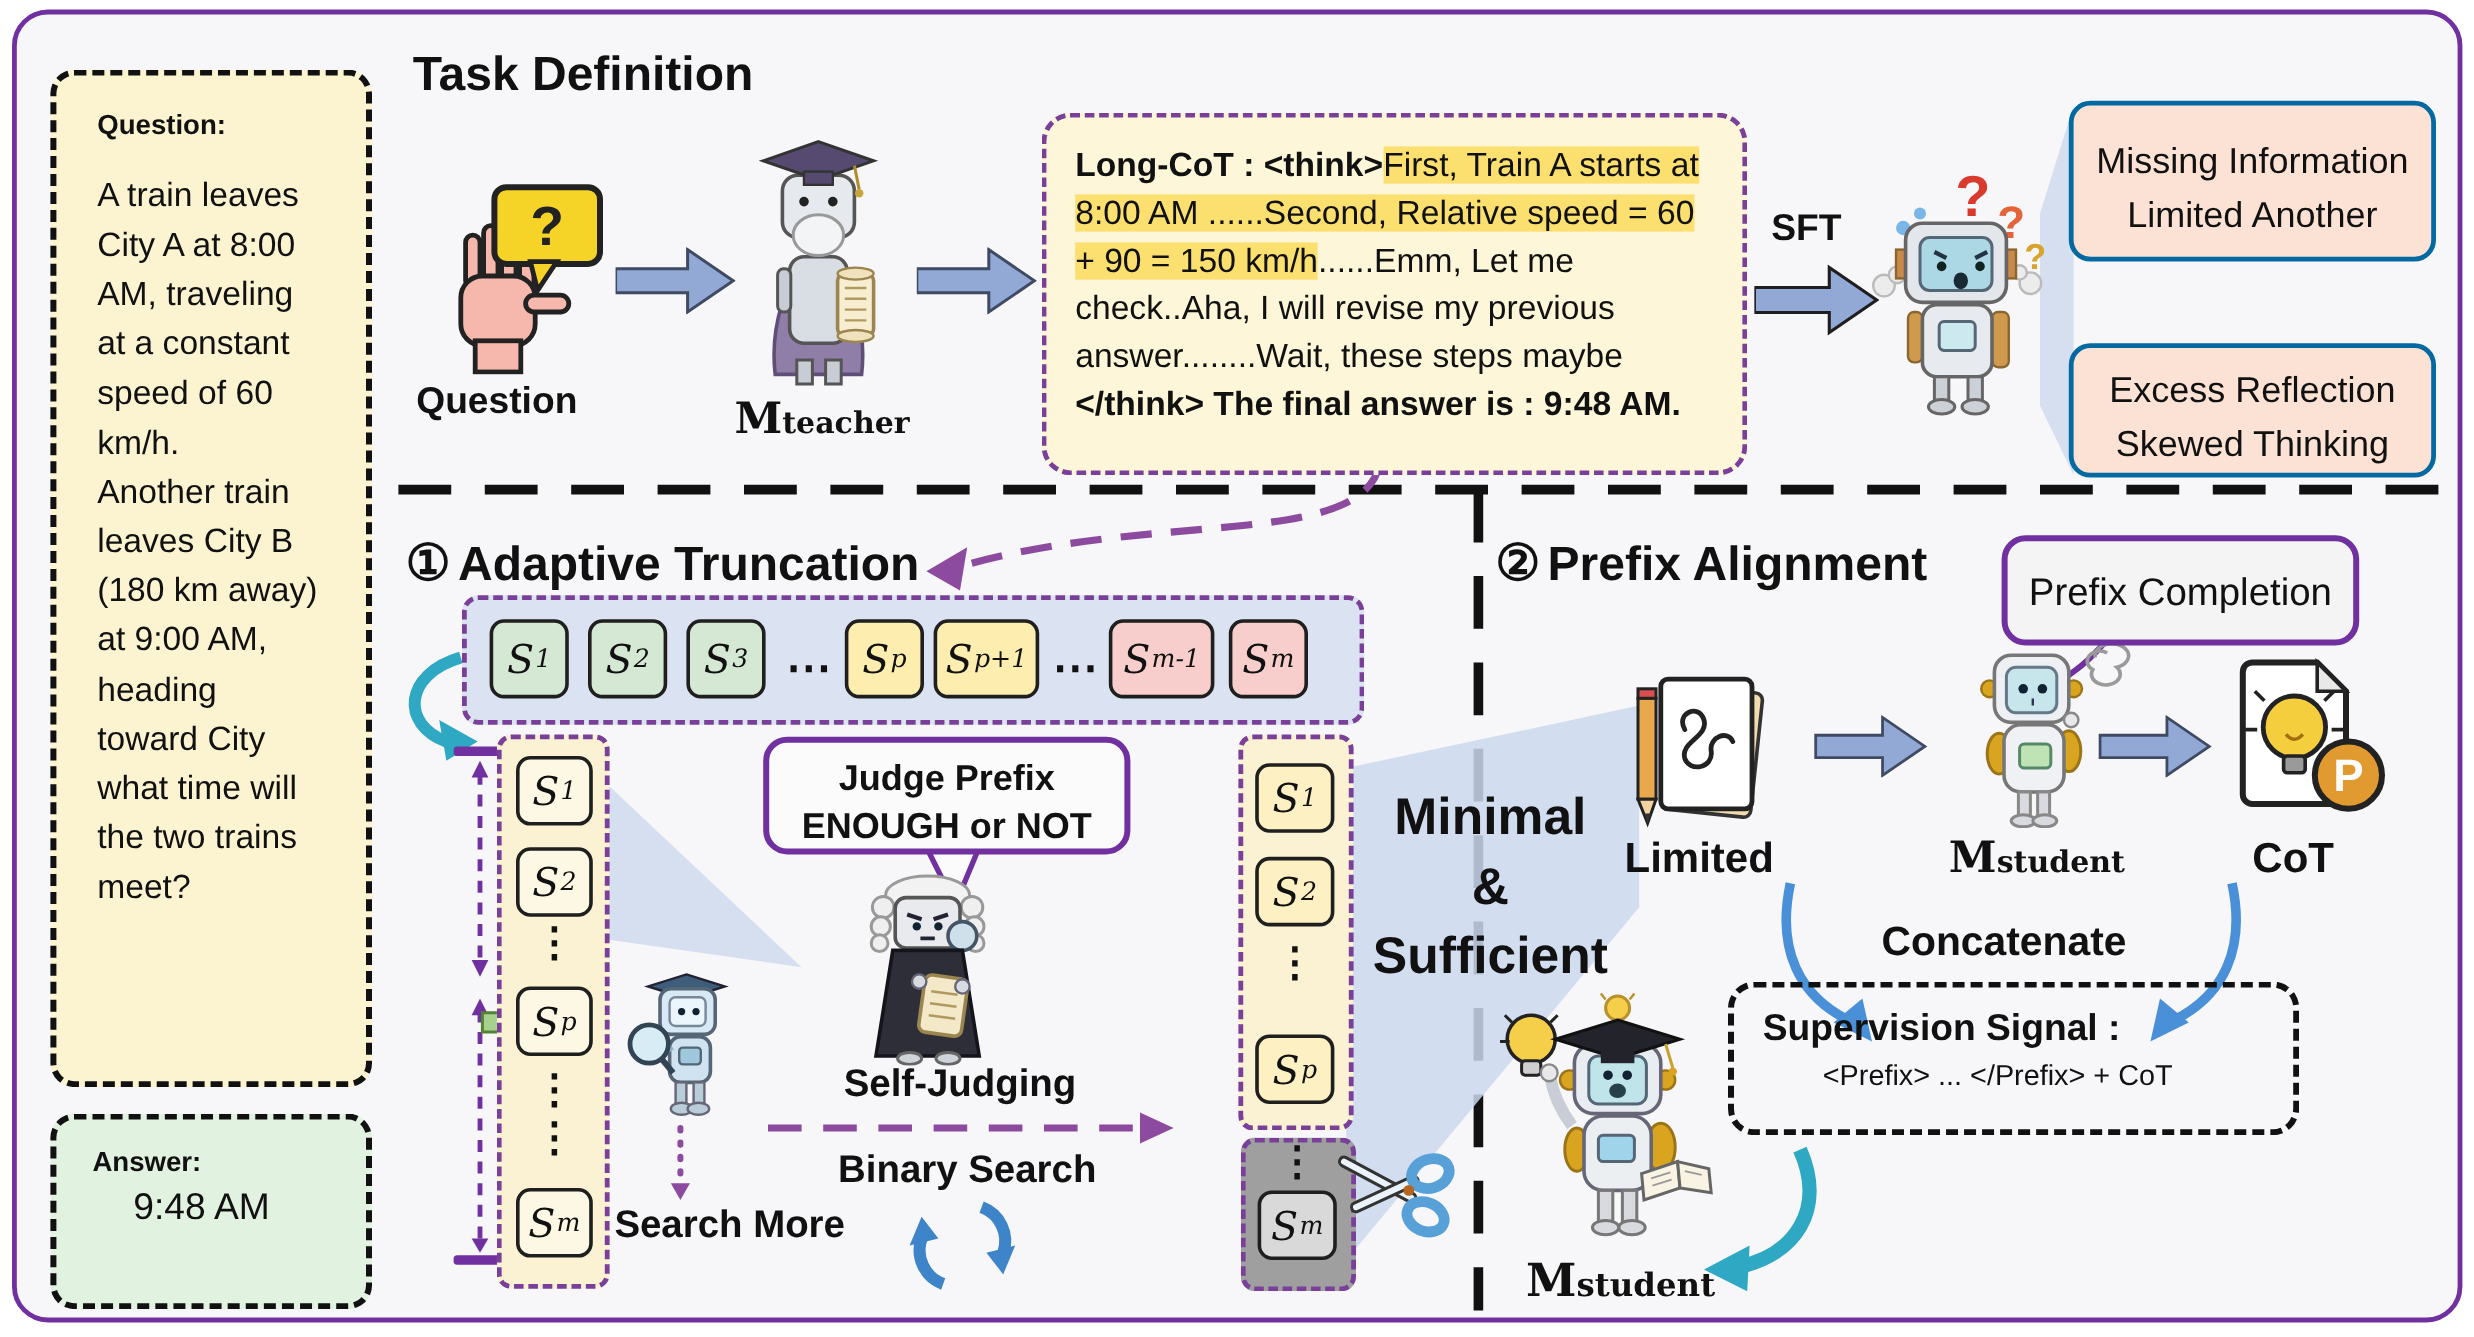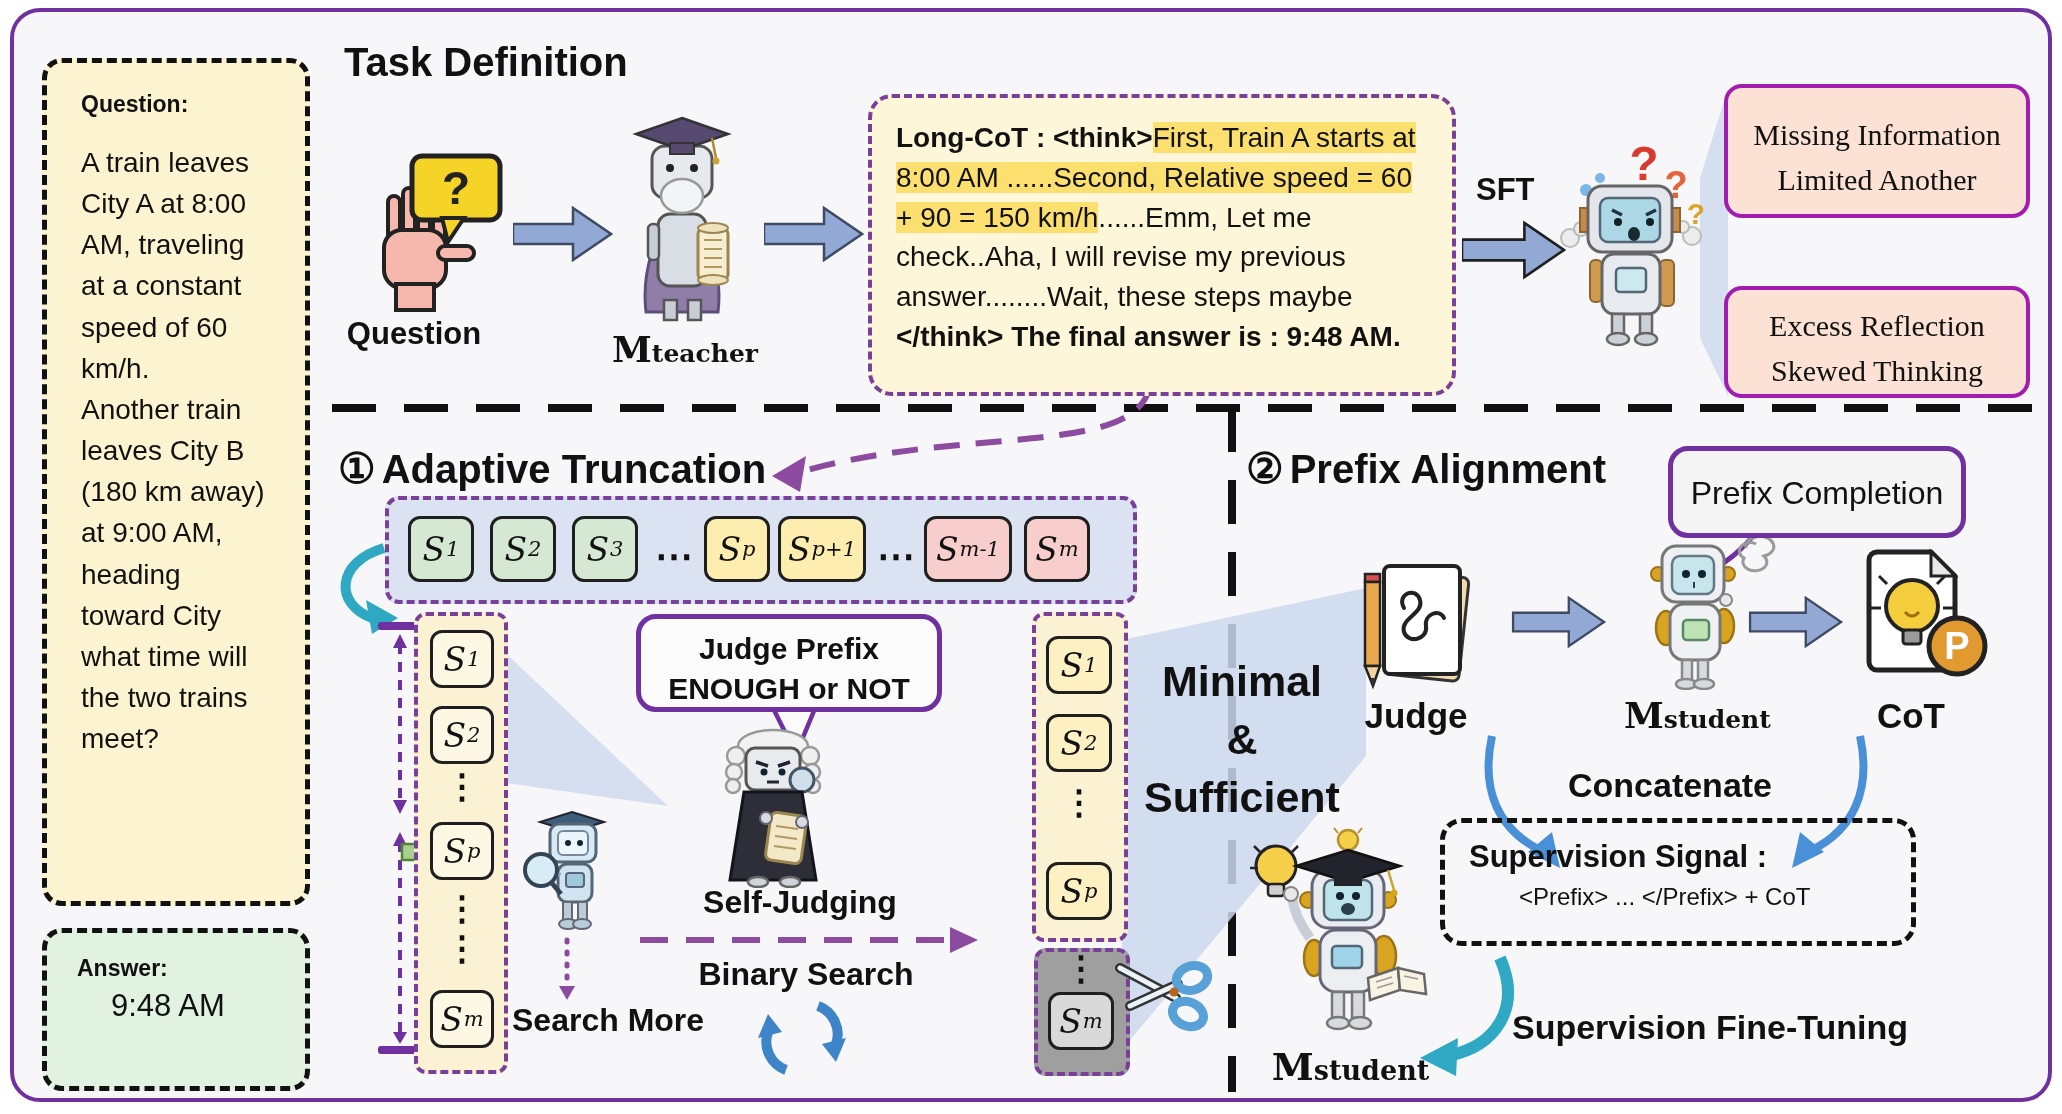--- a/index.html
+++ b/index.html
@@ -13,22 +13,22 @@
   .circ{font-size:42px;font-weight:bold;margin-right:6px;}
   .qtitle{font-size:23px;font-weight:bold;color:#111;}
   .qbody{font-size:28px;color:#111;line-height:1.47;white-space:pre-line;}
   .biglabel{font-size:31px;font-weight:bold;color:#111;text-align:center;}
   .mlabel{font-family:"DejaVu Serif",serif;font-weight:bold;font-size:36px;color:#111;text-align:center;white-space:nowrap;}
   .mlabel .msub{font-size:25px;}
   .cotbox{background:#fdf6d8;border:4px dashed #7a3f98;border-radius:24px;box-sizing:border-box;
           padding:20px 24px;font-size:28px;line-height:1.42;color:#111;margin-top:12px;}
   .cotbox b{font-weight:bold;}
   .hl{background:#fbdf6f;}
-  .issue{background:#fbe2d5;border:4px solid #a21caf;border-radius:18px;box-sizing:border-box;
-         font-size:30px;color:#111;text-align:center;line-height:1.5;font-family:Liberation Serif, serif;}
+  .issue{background:#fbe2d5;border:4px solid #0369a1;border-radius:18px;box-sizing:border-box;
+         font-size:30px;color:#111;text-align:center;line-height:1.5;}
   .chip{background:#d5e8d4;border:3px solid #1f1f1f;border-radius:12px;box-sizing:border-box;
         display:flex;align-items:center;justify-content:center;
         font-family:"DejaVu Serif",serif;font-style:italic;font-size:33px;color:#111;}
   .chip sub{font-size:21px;line-height:0;margin-left:1px;}
   .chip.yellow{background:#fdeeb0;}
   .chip.pink{background:#f8cecc;}
   .chip.cream{background:#fdf8e4;}
   .chip.cream2{background:#fdf0c2;}
   .chip.gray{background:#d9d9d9;}
   .dots-h{font-size:38px;font-weight:bold;color:#111;text-align:center;}
@@ -389,21 +389,21 @@
 
   <svg class="abs" style="left:1356px;top:556px;" width="120" height="142" viewBox="0 0 120 142">
     <rect x="34" y="18" width="74" height="104" rx="6" fill="#f2dcae" stroke="#333" stroke-width="3" transform="rotate(6 71 70)"></rect>
     <rect x="28" y="10" width="76" height="108" rx="6" fill="#ffffff" stroke="#222" stroke-width="4"></rect>
     <path d="M48,52 C40,38 60,30 64,44 C68,58 44,62 48,76 C52,88 72,84 70,70 C68,58 84,52 88,62" fill="none" stroke="#222" stroke-width="4" stroke-linecap="round"></path>
     <rect x="9" y="18" width="15" height="8" fill="#d94f4f" stroke="#222" stroke-width="2.5"></rect>
     <rect x="9" y="26" width="15" height="84" fill="#e8a94e" stroke="#222" stroke-width="2.5"></rect>
     <polygon points="9,110 24,110 17,130" fill="#f3d4a0" stroke="#222" stroke-width="2.5"></polygon>
     <polygon points="14,122 20,122 17,130" fill="#333"></polygon>
   </svg>
-  <div class="abs biglabel" style="left:1352px;top:696px;width:128px;font-size:35px;">Judge</div>
+  <div class="abs biglabel" style="left:1352px;top:696px;width:128px;font-size:35px;">Limited</div>
 
   <svg class="abs" style="left:1511px;top:596px;" width="97" height="52" viewBox="0 0 100 56">
     <polygon points="0,18 60,18 60,2 98,28 60,54 60,38 0,38" fill="#92a9d6" stroke="#3f4a63" stroke-width="2.5"></polygon>
   </svg>
   <svg class="abs" style="left:1748px;top:596px;" width="97" height="52" viewBox="0 0 100 56">
     <polygon points="0,18 60,18 60,2 98,28 60,54 60,38 0,38" fill="#92a9d6" stroke="#3f4a63" stroke-width="2.5"></polygon>
   </svg>
 
   <svg class="abs" style="left:1636px;top:534px;" width="116" height="156" viewBox="0 0 116 156">
     <circle cx="22" cy="40" r="7" fill="#d9a520" stroke="#9a7417" stroke-width="2"></circle>
@@ -482,14 +482,13 @@
     <line x1="156" y1="150" x2="170" y2="153" stroke="#999" stroke-width="1.5"></line>
     <rect x="84" y="166" width="12" height="26" fill="#d8dadf" stroke="#777" stroke-width="2.5"></rect>
     <rect x="104" y="166" width="12" height="26" fill="#d8dadf" stroke="#777" stroke-width="2.5"></rect>
     <ellipse cx="90" cy="197" rx="11" ry="6" fill="#d8dadf" stroke="#777" stroke-width="2.5"></ellipse>
     <ellipse cx="112" cy="197" rx="11" ry="6" fill="#d8dadf" stroke="#777" stroke-width="2.5"></ellipse>
   </svg>
   <div class="abs mlabel" style="left:1268px;top:1044px;width:165px;font-size:38px;">
     <span>M</span><span class="msub" style="font-size:27px;">student</span>
   </div>
 
-  <div class="abs" style="left:1512px;top:1008px;font-size:34px;font-weight:bold;color:#111;white-space:nowrap;">Supervision Fine-Tuning</div>
 </div>
 
 </body></html>

